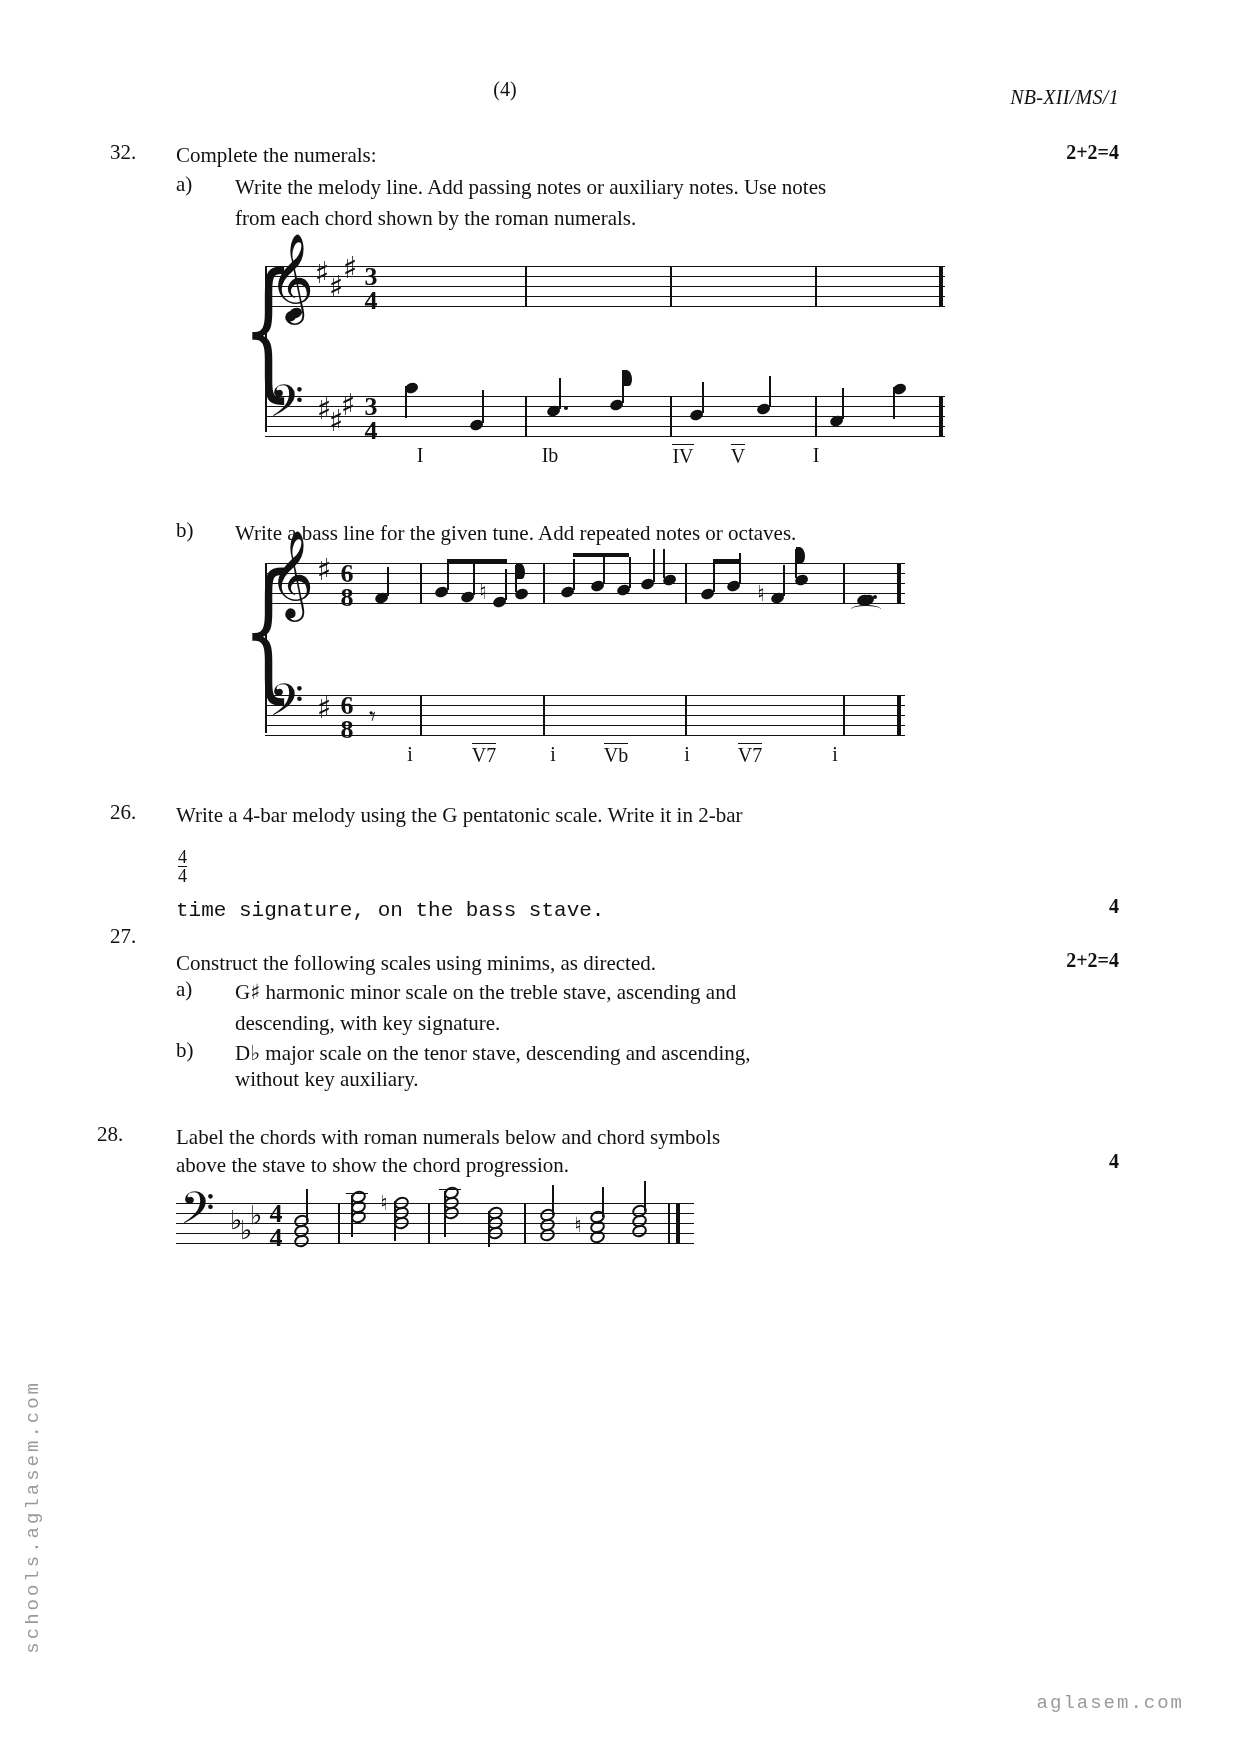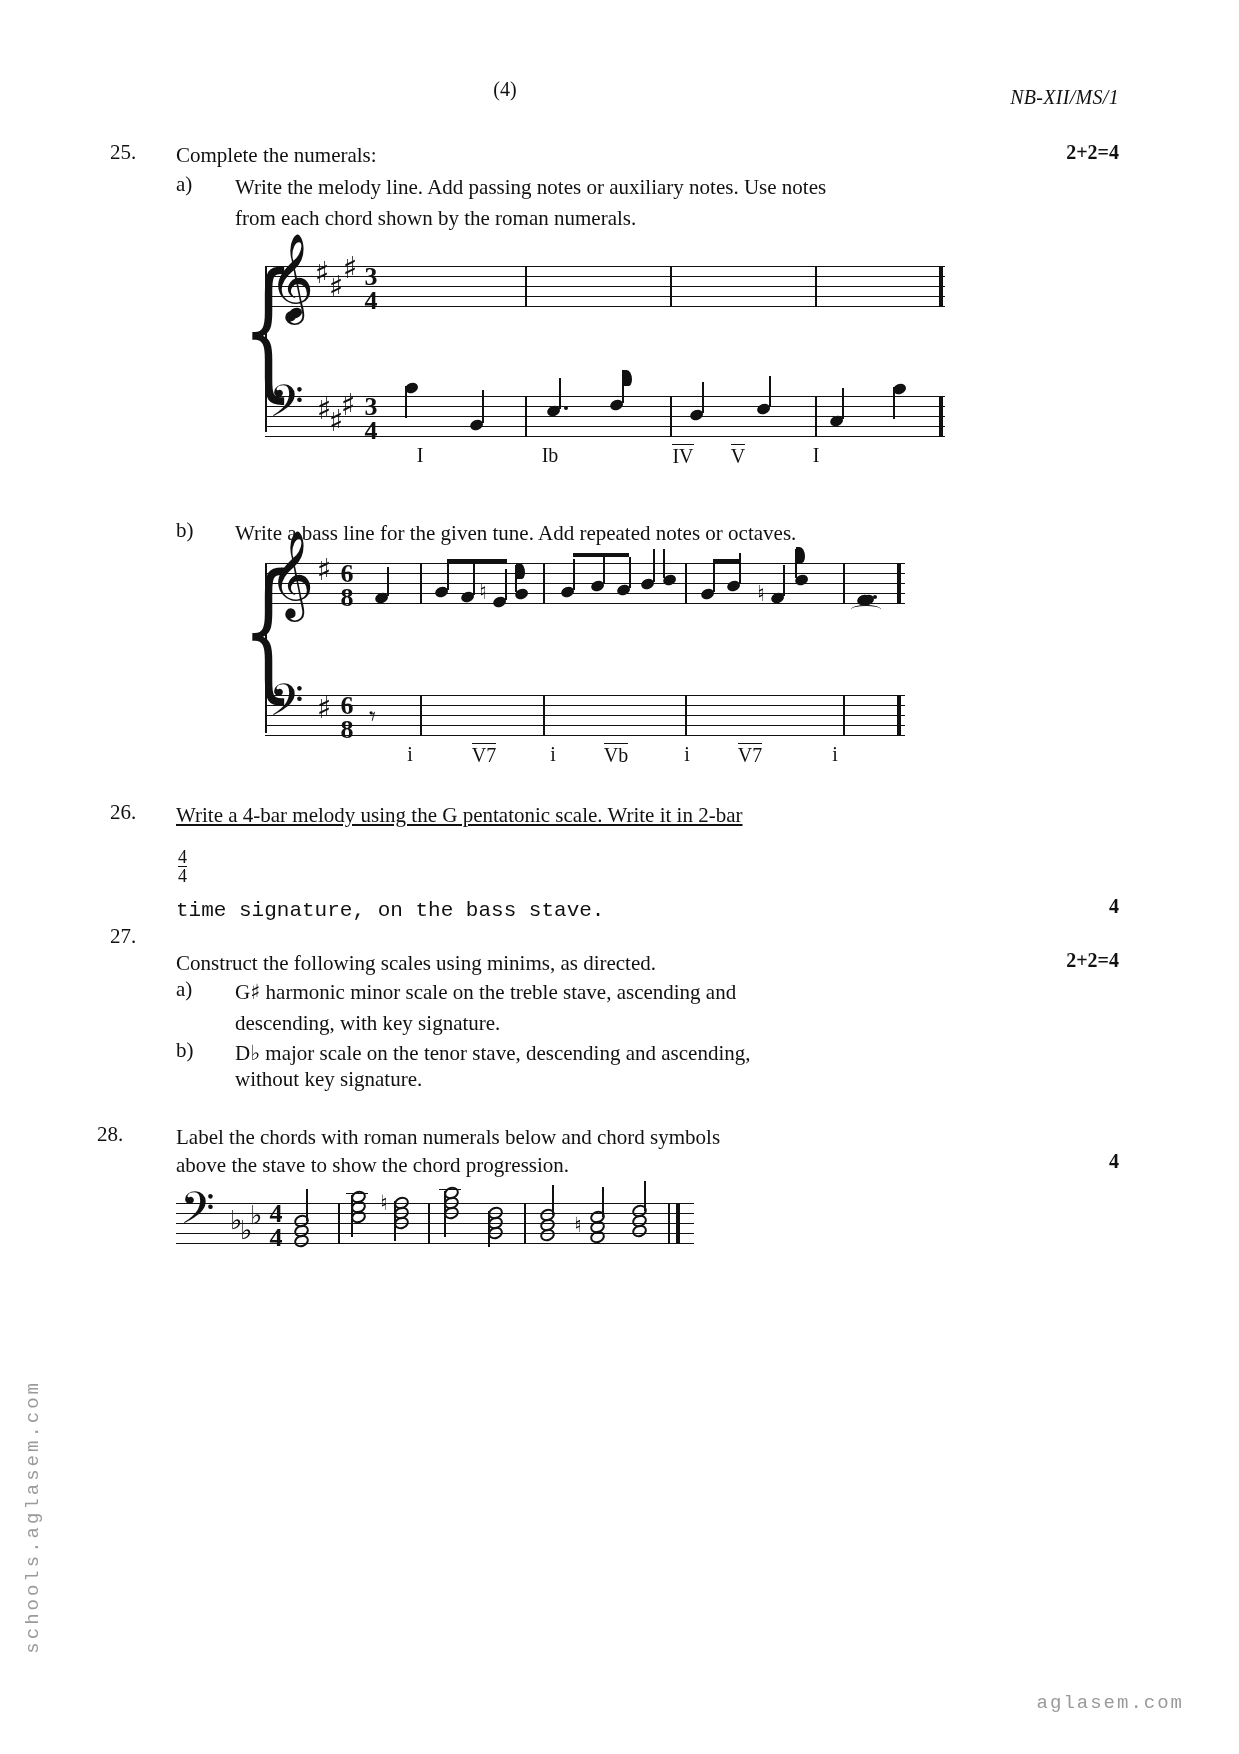--- a/index.html
+++ b/index.html
@@ -233,21 +233,21 @@
     font-family: "DejaVu Sans", sans-serif;
     font-size: 21px;
   }
 </style>
 </head>
 <body>
 
 <div class="page-number">(4)</div>
 <div class="doc-code">NB-XII/MS/1</div>
 
-<div class="q-num" style="top:140px; left:110px;">25.</div>
+<div class="q-num" style="top:140px; left:110px;">32.</div>
 <div class="q-text" style="top:140px; left:176px; width:600px;">Complete the numerals:</div>
 <div class="q-marks" style="top:141px;">2+2=4</div>
 
 <div class="sub-label" style="top:172px; left:176px;">a)</div>
 <div class="sub-text" style="top:172px; left:235px; width:620px;">Write the melody line. Add passing notes or auxiliary notes. Use notes from each chord shown by the roman numerals.</div>
 
 <div class="score" style="top:248px; left:240px; width:705px; height:200px;">
 
   <div class="brace" style="left:2px; top:6px;">{</div>
   <div class="sysline" style="left:25px; top:18px; height:166px;"></div>
@@ -417,42 +417,42 @@
   <div class="rn" style="left:155px; top:198px; width:30px;"><span>i</span></div>
   <div class="rn" style="left:222px; top:198px; width:44px;"><span class="ov">V7</span></div>
   <div class="rn" style="left:298px; top:198px; width:30px;"><span>i</span></div>
   <div class="rn" style="left:352px; top:198px; width:48px;"><span class="ov">Vb</span></div>
   <div class="rn" style="left:432px; top:198px; width:30px;"><span>i</span></div>
   <div class="rn" style="left:488px; top:198px; width:44px;"><span class="ov">V7</span></div>
   <div class="rn" style="left:580px; top:198px; width:30px;"><span>i</span></div>
 </div>
 
 <div class="q-num" style="top:800px; left:110px;">26.</div>
-<div class="q-text" style="top:800px; left:176px; width:680px;text-decoration:underline;">Write a 4-bar melody using the G pentatonic scale. Write it in 2-bar</div>
+<div class="q-text" style="top:800px; left:176px; width:680px;">Write a 4-bar melody using the G pentatonic scale. Write it in 2-bar</div>
 <div class="q-text" style="top:848px; left:176px; width:700px;">
   <span class="frac"><span class="num">4</span><span class="den">4</span></span>
 </div>
 <div class="q-text" style="top:895px; left:176px; width:700px;font-family:Liberation Mono, monospace;">time signature, on the bass stave.</div>
 <div class="q-marks" style="top:895px;">4</div>
 
 <div class="q-num" style="top:924px; left:110px;">27.</div>
 <div class="q-text" style="top:948px; left:176px; width:680px;">Construct the following scales using minims, as directed.</div>
 <div class="q-marks" style="top:949px;">2+2=4</div>
 
 <div class="sub-label" style="top:977px; left:176px;">a)</div>
 <div class="sub-text" style="top:977px; left:235px; width:660px;">
   <span>G</span><span class="sharp-inline">♯</span> <span>harmonic minor scale on the treble stave, ascending and</span>
 </div>
 <div class="sub-text" style="top:1008px; left:235px; width:660px;">descending, with key signature.</div>
 
 <div class="sub-label" style="top:1038px; left:176px;">b)</div>
 <div class="sub-text" style="top:1038px; left:235px; width:680px;">
   <span>D</span><span class="flat-inline">♭</span> <span>major scale on the tenor stave, descending and ascending,</span>
 </div>
-<div class="sub-text" style="top:1064px; left:235px; width:680px;">without key signature.</div>
+<div class="sub-text" style="top:1064px; left:235px; width:680px;">without key auxiliary.</div>
 
 <div class="q-num" style="top:1122px; left:97px;">28.</div>
 <div class="q-text" style="top:1122px; left:176px; width:680px;">Label the chords with roman numerals below and chord symbols</div>
 <div class="q-text" style="top:1150px; left:176px; width:680px;">above the stave to show the chord progression.</div>
 <div class="q-marks" style="top:1150px;">4</div>
 
 <div class="score" style="top:1185px; left:176px; width:520px; height:90px;">
   <div class="stave" style="left:0; top:0; width:518px; height:80px;">
     <div class="stave-line" style="top:18px; width:518px;"></div>
     <div class="stave-line" style="top:28px; width:518px;"></div>

